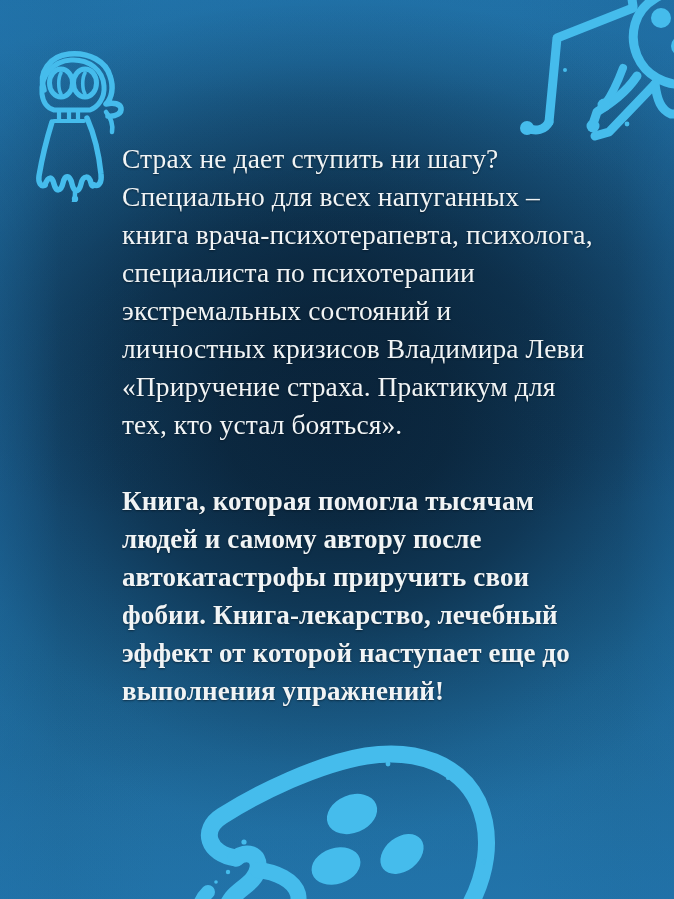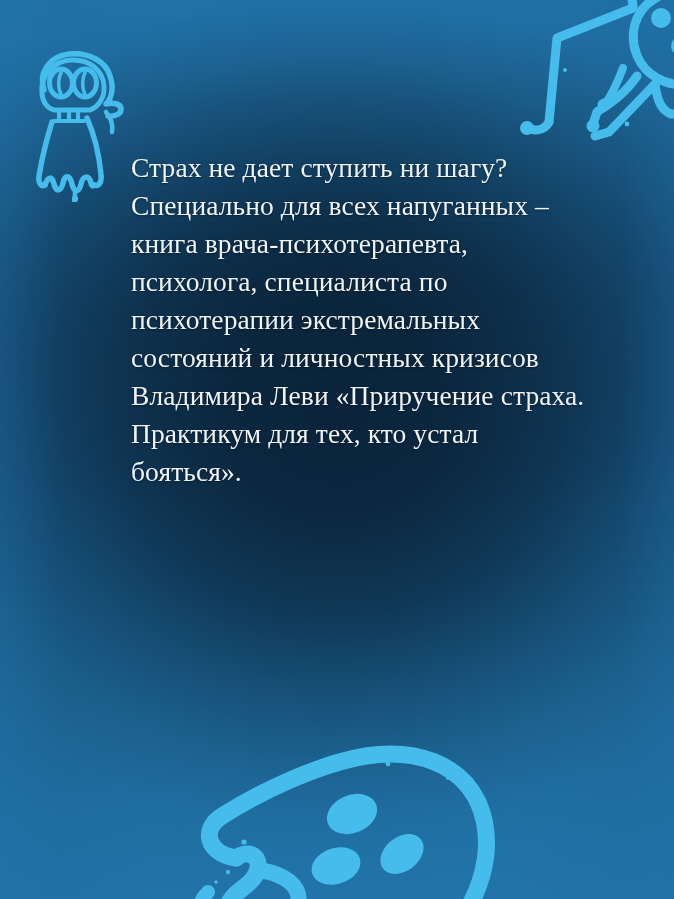--- a/index.html
+++ b/index.html
@@ -92,21 +92,21 @@
   
   .copy {
     position: absolute;
     left: 122px;
     top: 140px;
     width: 472px;
     color: #f1f4f5;
     text-shadow: 0 1px 2px rgba(4,16,28,0.55);
   }
   .para {
-    margin: 9px;
+    margin: 0;
     font-size: 27.5px;
     line-height: 38px;
     letter-spacing: 0.1px;
   }
   .para-intro { font-weight: 400; }
   .para-pitch {
     font-weight: 700;
     margin-top: 38px;
     font-size: 27px;
     line-height: 38px;
@@ -207,15 +207,16 @@
     <circle cx="96" cy="100" r="2.6" fill="#45bcec"></circle>
     <circle cx="80" cy="130" r="2.2" fill="#45bcec"></circle>
     <circle cx="68" cy="140" r="1.8" fill="#45bcec"></circle>
     <circle cx="240" cy="22" r="2.4" fill="#45bcec"></circle>
     <circle cx="300" cy="36" r="2" fill="#45bcec"></circle>
     <circle cx="336" cy="120" r="2.2" fill="#45bcec"></circle>
   </svg>
 
   <div class="copy">
     <p class="para para-intro">Страх не дает ступить ни шагу? Специально для всех напуганных – книга врача-психотерапевта, психолога, специалиста по психотерапии экстремальных состояний и личностных кризисов Владимира Леви «Приручение страха. Практикум для тех, кто устал бояться».</p>
+    <p class="para para-pitch">Книга, которая помогла тысячам людей и самому автору после автокатастрофы приручить свои фобии. Книга-лекарство, лечебный эффект от которой наступает еще до выполнения упражнений!</p>
   </div>
 
 </div>
 
 </body></html>

